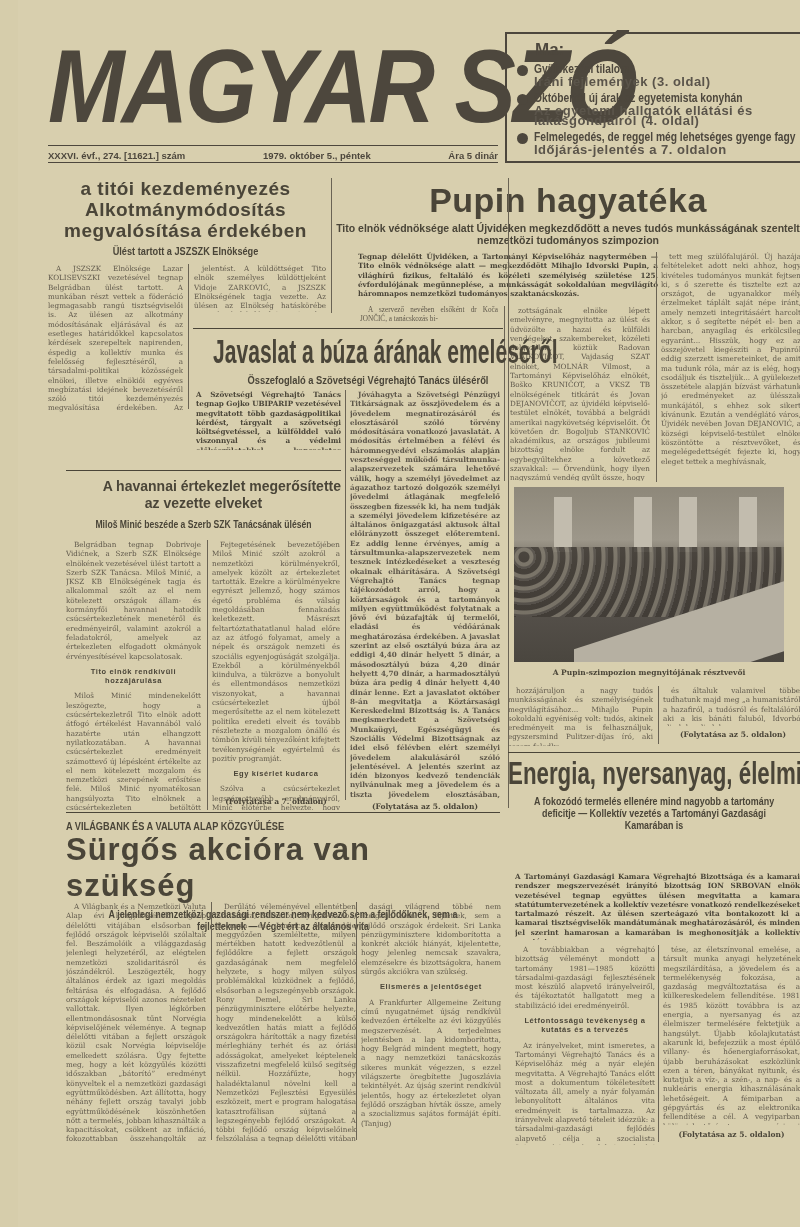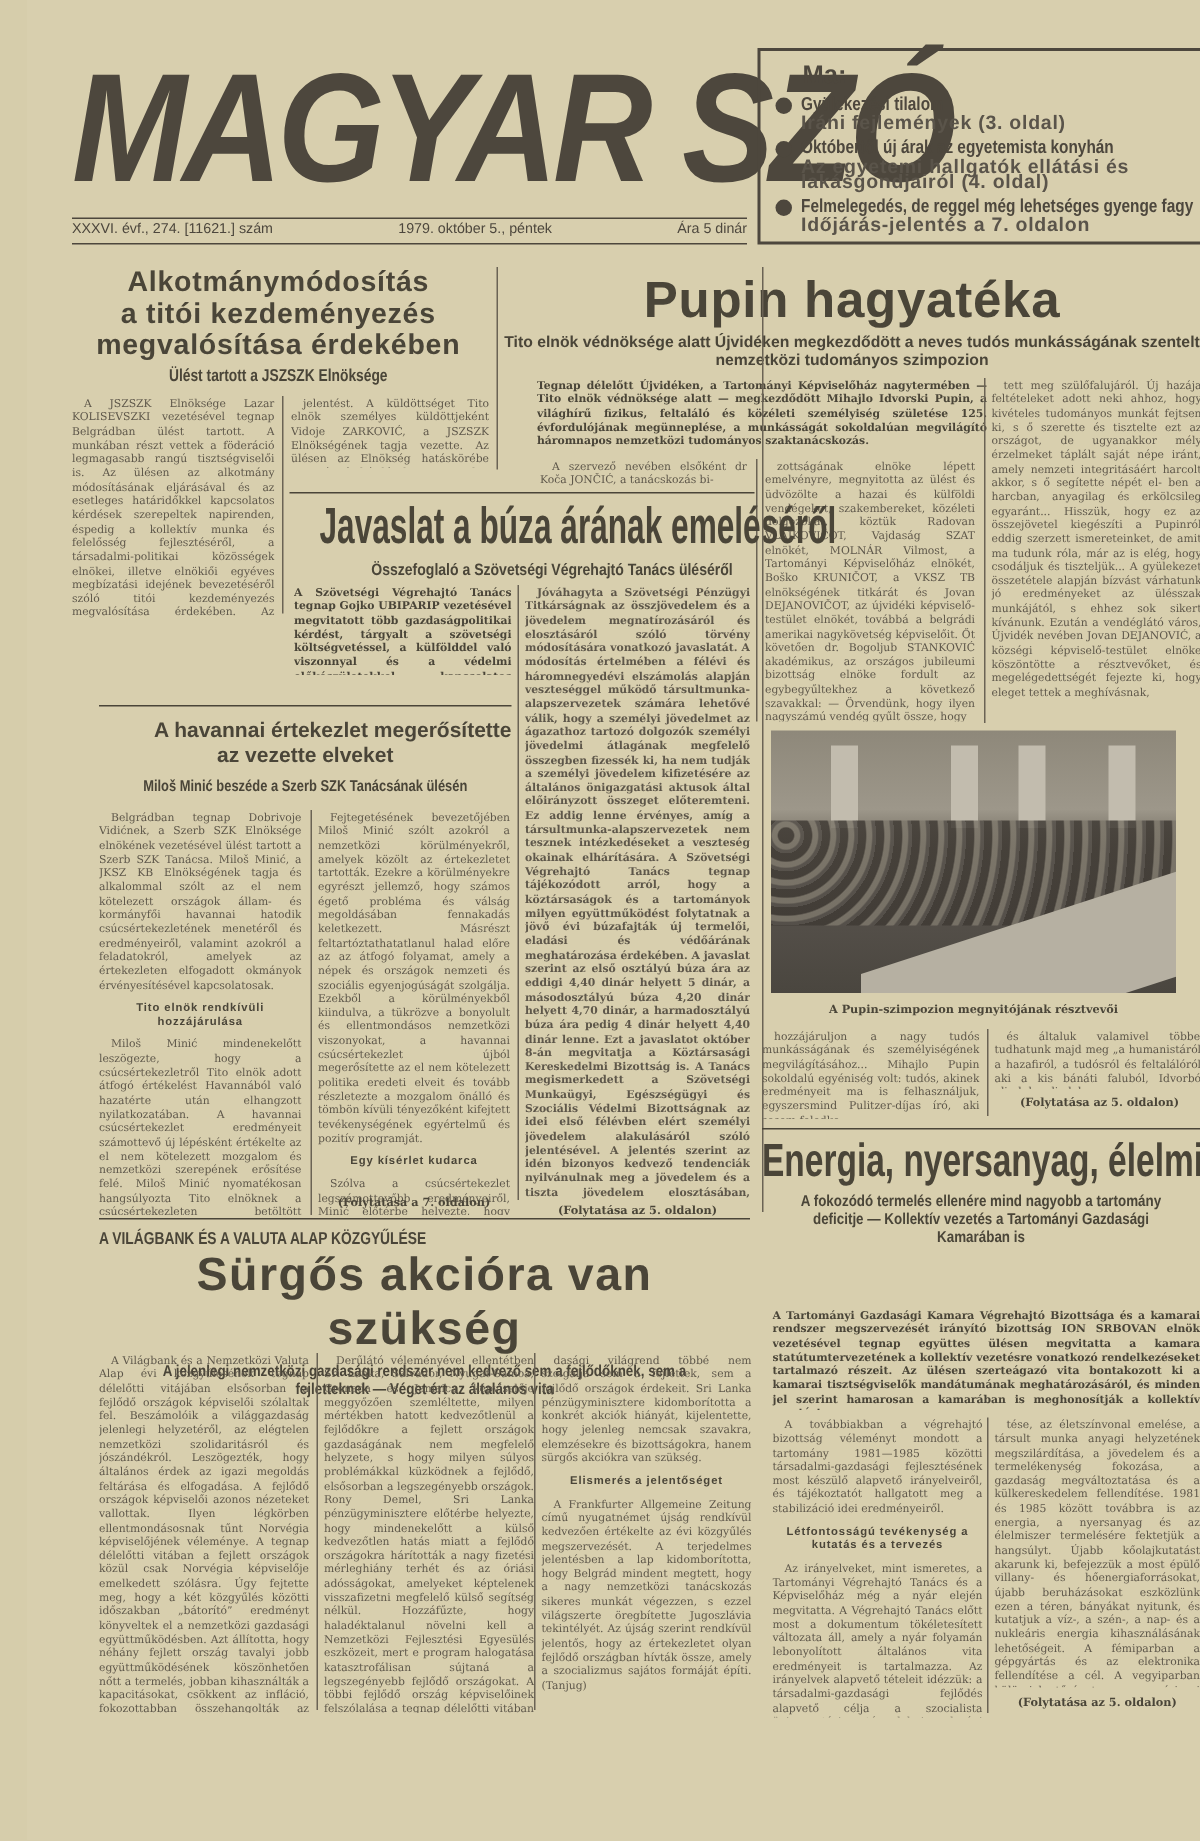--- a/index.html
+++ b/index.html
@@ -14,22 +14,22 @@
   .abs { position: absolute; }
   .masthead-title {
     position: absolute; left: 30px; top: 30px; width: 450px; height: 100px;
     font-family: "Liberation Sans", sans-serif; font-weight: 900; font-style: italic;
     font-size: 92px; letter-spacing: -3px; color: #4d473d; line-height: 100px;
     transform: scaleY(1.12); transform-origin: top left; white-space: nowrap;
   }
   .masthead-rule-top { position: absolute; left: 30px; top: 145px; width: 450px; border-top: 1px solid #4d473d; }
   .masthead-rule-bot { position: absolute; left: 30px; top: 162px; width: 450px; border-top: 1px solid #4d473d; }
   .masthead-info { position: absolute; left: 30px; top: 147px; width: 450px; height: 14px;
-    font-family: "Liberation Sans", sans-serif; font-weight: normal; font-size: 9.5px; color: #4d473d;
-    display: flex; justify-content: space-between; align-items: flex-start; }
+    font-family: "Liberation Sans", sans-serif; font-weight: bold; font-size: 9.5px; color: #4d473d;
+    display: flex; justify-content: space-between; align-items: flex-end; }
   .ma-box { position: absolute; left: 487px; top: 32px; width: 298px; height: 131px; border: 2px solid #4d473d; padding: 6px 10px; }
   .ma-title { font-family: "Liberation Sans", sans-serif; font-weight: bold; font-size: 17px; color: #4d473d; margin-left: 18px; margin-bottom: 2px; }
   .ma-item { display: flex; gap: 6px; margin-bottom: 4px; }
   .bullet { width: 11px; height: 11px; border-radius: 50%; background: #4d473d; margin-top: 3px; flex-shrink: 0; }
   .ma-head { font-family: "Liberation Sans", sans-serif; font-weight: bold; font-size: 12.5px; color: #4d473d; line-height: 15px; transform: scaleX(0.82); transform-origin: left; white-space: nowrap; }
   .ma-sub { font-family: "Liberation Sans", sans-serif; font-weight: bold; font-size: 13px; color: #5a544a; line-height: 10px; letter-spacing: 0.5px; }
 
   .hl-heavy { font-family: "Liberation Sans", sans-serif; font-weight: 900; color: #4a4538; text-align: center; letter-spacing: 0.5px; }
   .hl-cond { font-family: "Liberation Sans", sans-serif; font-weight: bold; color: #4a4538; text-align: center; transform: scaleX(0.75); white-space: nowrap; }
   .sub-cond { font-family: "Liberation Sans", sans-serif; font-weight: bold; color: #4a4538; text-align: center; }
@@ -85,41 +85,41 @@
     <div class="ma-item">
       <span class="bullet"></span>
       <div>
         <div class="ma-head">Felmelegedés, de reggel még lehetséges gyenge fagy</div>
         <div class="ma-sub">Időjárás-jelentés a 7. oldalon</div>
       </div>
     </div>
   </div>
 
   <div class="abs" style="left:30px; top:178px; width:275px;">
+    <div class="hl-heavy" style="font-size:19px; line-height:21px;">a titói kezdeményezés</div>
     <div class="hl-heavy" style="font-size:19px; line-height:21px;">Alkotmánymódosítás</div>
-    <div class="hl-heavy" style="font-size:19px; line-height:21px;">a titói kezdeményezés</div>
     <div class="hl-heavy" style="font-size:19px; line-height:21px;">megvalósítása érdekében</div>
     <div class="sub-cond" style="font-size:11.5px; margin-top:4px; transform:scaleX(0.8);">Ülést tartott a JSZSZK Elnöksége</div>
   </div>
   <div class="abs col" style="left:30px; top:264px; width:135px; height:150px;">
       <p>A JSZSZK Elnöksége Lazar KOLISEVSZKI vezetésével tegnap Belgrádban ülést tartott. A munkában részt vettek a föderáció legmagasabb rangú tisztségviselői is. Az ülésen az alkotmány módosításának eljárásával és az esetleges határidőkkel kapcsolatos kérdések szerepeltek napirenden, éspedig a kollektív munka és felelősség fejlesztéséről, a társadalmi-politikai közösségek elnökei, illetve elnökiői egyéves megbízatási idejének bevezetéséről szóló titói kezdeményezés megvalósítása érdekében. Az Elnökség tájékozódott Alessandro PERTINI olasz elnök küszöbönálló hivatalos, baráti látogatásáról. Az ülésen jóváhagyták a hazánk állam- és pártküldöttségének Agostinho NETO angolai elnök temetésén való részvételéről szóló</p>
     </div>
   <div class="rule-v" style="left:170px; top:264px; height:145px;"></div>
   <div class="abs col" style="left:176px; top:264px; width:132px; height:48px;">
       <p>jelentést. A küldöttséget Tito elnök személyes küldöttjeként Vidoje ZARKOVIĆ, a JSZSZK Elnökségének tagja vezette. Az ülésen az Elnökség hatáskörébe tartozó más kérdések is napirenden szerepeltek. (Tanjug)</p>
     </div>
 
   <div class="rule-v" style="left:313px; top:178px; height:135px;"></div>
 
   <div class="abs" style="left:318px; top:180px; width:464px;">
     <div class="hl-heavy" style="font-size:34px; line-height:40px;">Pupin hagyatéka</div>
     <div class="sub-cond" style="font-size:10.5px; line-height:12px; margin-top:2px;">Tito elnök védnöksége alatt Újvidéken megkezdődött a neves tudós munkásságának szentelt nemzetközi tudományos szimpozion</div>
   </div>
   <div class="abs lead" style="left:340px; top:252px; width:300px; height:48px; overflow:hidden;">Tegnap délelőtt Újvidéken, a Tartományi Képviselőház nagytermében — Tito elnök védnöksége alatt — megkezdődött Mihajlo Idvorski Pupin, a világhírű fizikus, feltaláló és közéleti személyiség születése 125. évfordulójának megünneplése, a munkásságát sokoldalúan megvilágító háromnapos nemzetközi tudományos szaktanácskozás.</div>
-  <div class="abs col" style="left:342px; top:306px; width:138px; height:20px;">
+  <div class="abs col" style="left:342px; top:306px; width:138px; height:20px;font-family:Liberation Serif, serif;">
       <p>A szervező nevében elsőként dr Koča JONČIĆ, a tanácskozás bi-</p>
     </div>
   <div class="rule-v" style="left:486px; top:306px; height:175px;"></div>
   <div class="abs col" style="left:492px; top:306px; width:140px; height:175px;">
       <p>zottságának elnöke lépett emelvényre, megnyitotta az ülést és üdvözölte a hazai és külföldi vendégeket, szakembereket, közéleti dolgozókat, köztük Radovan VLAJKOVIČOT, Vajdaság SZAT elnökét, MOLNÁR Vilmost, a Tartományi Képviselőház elnökét, Boško KRUNIČOT, a VKSZ TB elnökségének titkárát és Jovan DEJANOVIČOT, az újvidéki képviselő-testület elnökét, továbbá a belgrádi amerikai nagykövetség képviselőit. Őt követően dr. Bogoljub STANKOVIĆ akadémikus, az országos jubileumi bizottság elnöke fordult az egybegyűltekhez a következő szavakkal: — Örvendünk, hogy ilyen nagyszámú vendég gyűlt össze, hogy</p>
     </div>
   <div class="rule-v" style="left:638px; top:252px; height:230px;"></div>
   <div class="abs col" style="left:643px; top:252px; width:140px; height:228px;">
       <p>tett meg szülőfalujáról. Új hazája feltételeket adott neki ahhoz, hogy kivételes tudományos munkát fejtsen ki, s ő szerette és tisztelte ezt az országot, de ugyanakkor mély érzelmeket táplált saját népe iránt, amely nemzeti integritásáért harcolt akkor, s ő segítette népét el- ben a harcban, anyagilag és erkölcsileg egyaránt... Hisszük, hogy ez az összejövetel kiegészíti a Pupinról eddig szerzett ismereteinket, de amit ma tudunk róla, már az is elég, hogy csodáljuk és tiszteljük... A gyülekezet összetétele alapján bízvást várhatunk jó eredményeket az ülésszak munkájától, s ehhez sok sikert kívánunk. Ezután a vendéglátó város, Újvidék nevében Jovan DEJANOVIĆ, a községi képviselő-testület elnöke köszöntötte a résztvevőket, és megelégedettségét fejezte ki, hogy eleget tettek a meghívásnak,</p>
     </div>
@@ -171,21 +171,21 @@
   <div class="abs col" style="left:194px; top:540px; width:128px; height:270px;">
     <p>Fejtegetésének bevezetőjében Miloš Minić szólt azokról a nemzetközi körülményekről, amelyek közölt az értekezletet tartották. Ezekre a körülményekre egyrészt jellemző, hogy számos égető probléma és válság megoldásában fennakadás keletkezett. Másrészt feltartóztathatatlanul halad előre az az átfogó folyamat, amely a népek és országok nemzeti és szociális egyenjogúságát szolgálja. Ezekből a körülményekből kiindulva, a tükrözve a bonyolult és ellentmondásos nemzetközi viszonyokat, a havannai csúcsértekezlet újból megerősítette az el nem kötelezett politika eredeti elveit és tovább részletezte a mozgalom önálló és tömbön kívüli tényezőként kifejtett tevékenységének egyértelmű és pozitív programját.</p>
     <div class="subhead">Egy kísérlet kudarca</div>
     <p>Szólva a csúcsértekezlet legszámottevőbb eredményeiről, Minić előtérbe helyezte, hogy milyen fontos határozottan elutasítani az el nem kötelezett országokra gyako-</p>
   </div>
   <div class="abs cont" style="left:194px; top:797px; width:128px;">(Folytatása a 7. oldalon)</div>
 
   <div class="rule-h" style="left:48px; top:812px; width:434px;"></div>
   <div class="abs" style="left:48px; top:820px; width:434px;">
     <div class="sub-cond" style="font-size:11.5px; text-align:left; transform:scaleX(0.8); transform-origin:left; white-space:nowrap;">A VILÁGBANK ÉS A VALUTA ALAP KÖZGYŰLÉSE</div>
-    <div class="hl-heavy" style="font-size:31px; line-height:36px; text-align:center; letter-spacing:1px;">Sürgős akcióra van szükség</div>
+    <div class="hl-heavy" style="font-size:31px; line-height:36px; text-align:left; letter-spacing:1px;">Sürgős akcióra van szükség</div>
     <div class="sub-cond" style="font-size:10.5px; line-height:12px; margin-top:4px; transform:scaleX(0.85);">A jelenlegi nemzetközi gazdasági rendszer nem kedvező sem a fejlődőknek, sem a fejletteknek — Véget ért az általános vita</div>
   </div>
   <div class="abs col" style="left:48px; top:902px; width:140px; height:240px;">
       <p>A Világbank és a Nemzetközi Valuta Alap évi közgyűlésének tegnap délelőtti vitájában elsősorban a fejlődő országok képviselői szólaltak fel. Beszámolóik a világgazdaság jelenlegi helyzetéről, az elégtelen nemzetközi szolidaritásról és jószándékról. Leszögezték, hogy általános érdek az igazi megoldás feltárása és elfogadása. A fejlődő országok képviselői azonos nézeteket vallottak. Ilyen légkörben ellentmondásosnak tűnt Norvégia képviselőjének véleménye. A tegnap délelőtti vitában a fejlett országok közül csak Norvégia képviselője emelkedett szólásra. Úgy fejtette meg, hogy a két közgyűlés közötti időszakban „bátorító” eredményt könyveltek el a nemzetközi gazdasági együttműködésben. Azt állította, hogy néhány fejlett ország tavalyi jobb együttműködésének köszönhetően nőtt a termelés, jobban kihasználták a kapacitásokat, csökkent az infláció, fokozottabban összehangolták az erőfeszítéseket a pénzügy terén.</p>
     </div>
   <div class="rule-v" style="left:193px; top:902px; height:238px;"></div>
   <div class="abs col" style="left:198px; top:902px; width:140px; height:240px;">
       <p>Derűlátó véleményével ellentétben Sri Lanka, Salvador, Nyugat-Samoa, Grenada és Jamaica képviselője meggyőzően szemléltette, milyen mértékben hatott kedvezőtlenül a fejlődőkre a fejlett országok gazdaságának nem megfelelő helyzete, s hogy milyen súlyos problémákkal küzködnek a fejlődő, elsősorban a legszegényebb országok. Rony Demel, Sri Lanka pénzügyminisztere előtérbe helyezte, hogy mindenekelőtt a külső kedvezőtlen hatás miatt a fejlődő országokra hárították a nagy fizetési mérleghiány terhét és az óriási adósságokat, amelyeket képtelenek visszafizetni megfelelő külső segítség nélkül. Hozzáfűzte, hogy haladéktalanul növelni kell a Nemzetközi Fejlesztési Egyesülés eszközeit, mert e program halogatása katasztrofálisan sújtaná a legszegényebb fejlődő országokat. A többi fejlődő ország képviselőinek felszólalása a tegnap délelőtti vitában szintén meggyőzően rávilágított, hogy a fennálló gaz-</p>
     </div>
   <div class="rule-v" style="left:338px; top:902px; height:238px;"></div>

